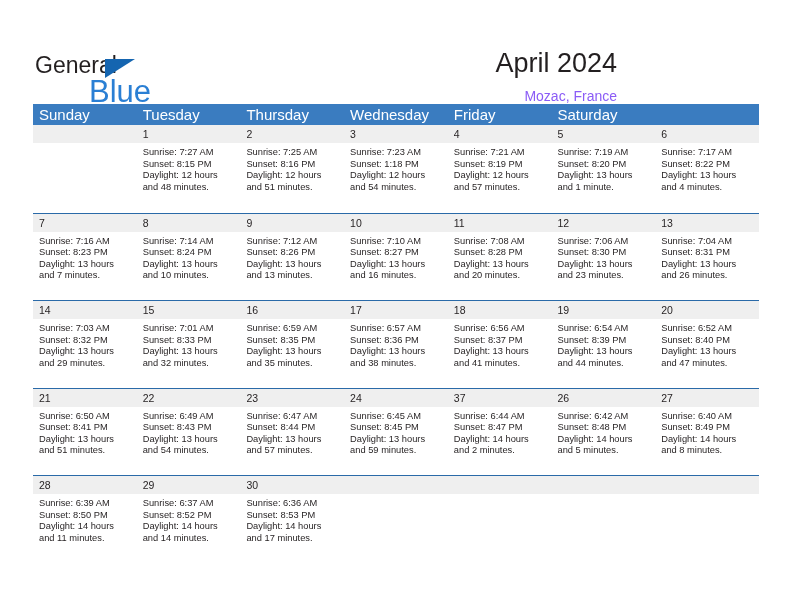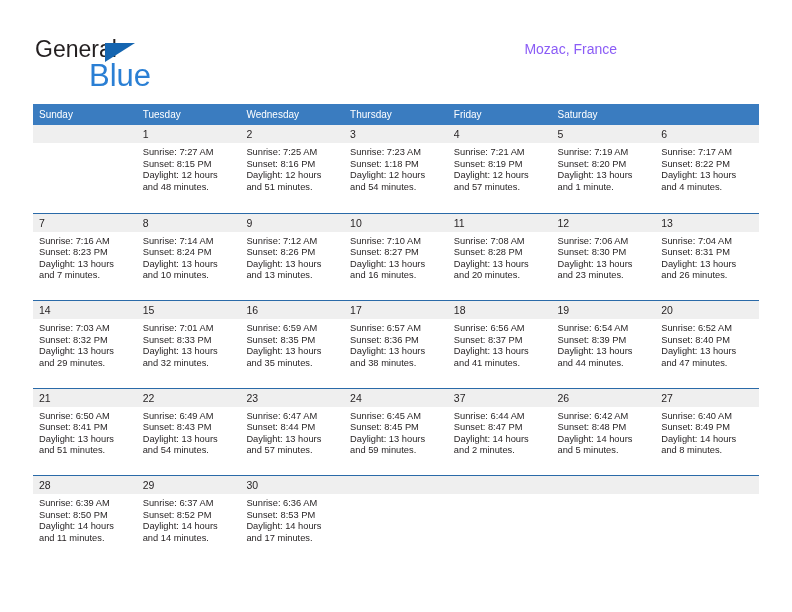--- a/index.html
+++ b/index.html
@@ -18,21 +18,21 @@
     position: relative;
     width: 792px;
     height: 612px;
     box-sizing: border-box;
   }
 
   
   .header {
     position: absolute;
     left: 0;
-    top: 0;
+    top: 16px;
     width: 652px;
     height: 104px;
   }
   .logo {
     position: absolute;
     left: 35px;
     top: 36px;
     width: 220px;
     height: 50px;
   }
@@ -91,21 +91,21 @@
   .dow-row {
     display: flex;
     background: #3a7cc0;
     height: 21px;
   }
   .dow {
     flex: 0 0 103.71px;
     width: 103.71px;
     box-sizing: border-box;
     color: #ffffff;
-    font-size: 10px;
+    font-size: 15px;
     line-height: 21px;
     padding-left: 6px;
     overflow: hidden;
     white-space: nowrap;
   }
   .week {
     display: flex;
     border-top: 1.6px solid #2a6aa8;
     height: 87.5px;
     box-sizing: border-box;
@@ -153,31 +153,32 @@
 
   <div class="header">
 
     <div class="logo">
       <span class="logo-line1">General</span>
       <span class="logo-tri"></span>
       <span class="logo-line2">Blue</span>
     </div>
 
     <div class="title-block">
+      <div class="cal-title">April 2024</div>
       <div class="cal-sub">Mozac, France</div>
     </div>
 
   </div>
 
   <div class="calendar">
     <div class="dow-row" id="dow-row">
         <div class="dow">Sunday</div>
         <div class="dow">Tuesday</div>
+        <div class="dow">Thursday</div>
         <div class="dow">Wednesday</div>
-        <div class="dow">Thursday</div>
         <div class="dow">Friday</div>
         <div class="dow">Saturday</div>
       </div>
     <div id="weeks-container">
         <div class="week">
           <div class="cell empty">
             <div class="daynum-band">
               <span class="daynum"></span>
             </div>
             <div class="cell-body"></div>

